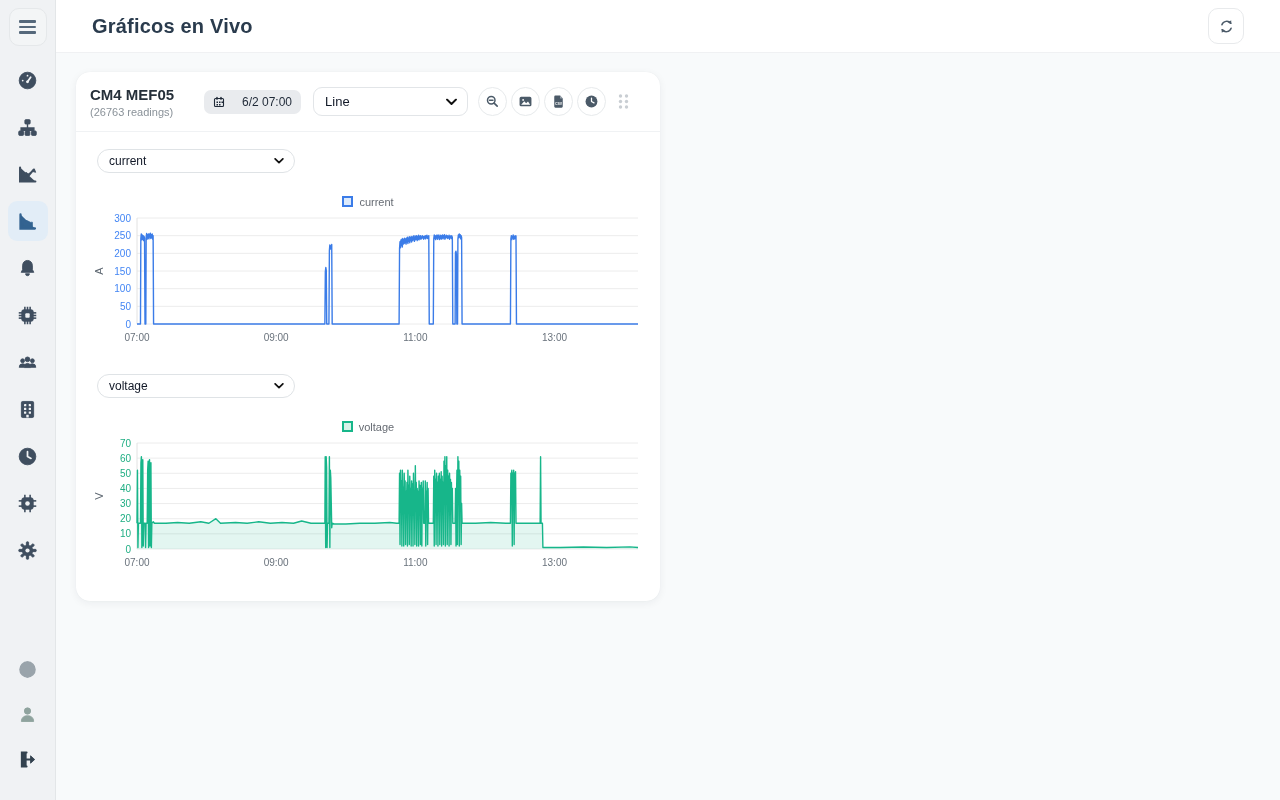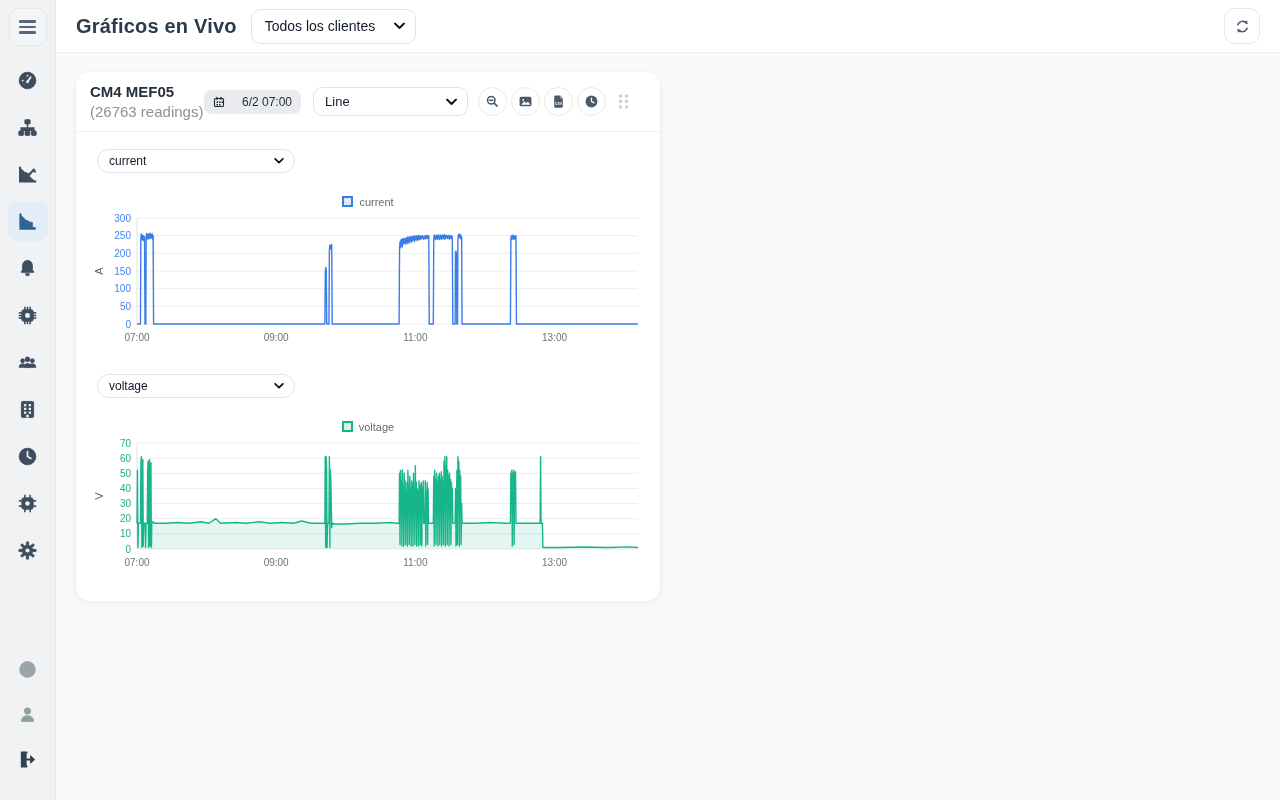--- a/index.html
+++ b/index.html
@@ -16,35 +16,35 @@
   .nav-item.active { background:#e2edf7; }
   .nav-item.active .ic { fill:#336391; stroke:#336391; }
   .side-bottom { margin-top:auto; margin-bottom:16px; display:flex; flex-direction:column; align-items:center; }
   .side-bottom .nav-item { margin-bottom:5px; }
   .nav-item.muted .ic { fill:#9aa4ab; stroke:#9aa4ab; }
   .nav-item.muted2 .ic { fill:#8fa39e; stroke:#8fa39e; }
   .nav-item.dark .ic { fill:#33424f; stroke:#33424f; }
 
   
   .main { margin-left:56px; }
-  .topbar { height:53px; background:#ffffff; border-bottom:1px solid #f0f1f3; display:flex; align-items:center; padding:0 20px; }
+  .topbar { height:53px; background:#ffffff; border-bottom:1px solid #f0f1f3; display:flex; align-items:center; padding:0 36px; }
   .page-title { font-size:20px; font-weight:bold; color:#2a3b4d; letter-spacing:0.2px; }
   .select-wrap { position:relative; display:inline-block; }
   .select-wrap select { appearance:none; -webkit-appearance:none; border:1px solid #e2e5e8; background:#fff; border-radius:10px; color:#111827; outline:none; cursor:pointer; }
   .select-wrap .chev { position:absolute; right:11px; top:50%; transform:translateY(-50%); pointer-events:none; }
   .client-select select { height:35px; width:165px; font-size:14px; padding:0 30px 0 13px; }
   .refresh-btn { margin-left:auto; width:36px; height:36px; border:1px solid #e8eaec; border-radius:10px; background:#fff; display:flex; align-items:center; justify-content:center; cursor:pointer; }
 
   
   .content { padding:19px 8px 0 20px; height:747px; background:#f8fafb; }
   .card { width:584px; background:#fff; border-radius:14px; box-shadow:0 2px 8px rgba(25,39,52,0.06), 0 0 1px rgba(25,39,52,0.08); }
   .card-header { height:60px; display:flex; align-items:center; padding:0 14px; border-bottom:1px solid #f0f2f4; }
   .card-titles { width:114px; }
   .card-title { font-size:15px; font-weight:bold; color:#26303a; }
-  .card-sub { font-size:15px; color:#8a9299; margin-top:3px; }
+  .card-sub { font-size:11px; color:#8a9299; margin-top:3px; }
   .date-badge { display:flex; align-items:center; gap:17px; background:#e9ebee; border-radius:7px; padding:5px 9px; font-size:12px; color:#1f2937; white-space:nowrap; cursor:pointer; }
   .type-select { margin-left:12px; }
   .type-select select { height:29px; width:155px; font-size:13px; padding:0 28px 0 11px; border-radius:9px; }
   .tool-btn { margin-left:4px; width:29px; height:29px; border-radius:50%; border:1px solid #e7eaec; background:#fff; display:flex; align-items:center; justify-content:center; cursor:pointer; }
   .tool-btn:first-of-type { margin-left:10px; }
   .tool-btn svg { width:15px; height:15px; }
   .drag-handle { margin-left:10px; cursor:grab; display:flex; align-items:center; }
 
   .card-body { padding:17px 14px 26px 14px; }
   .chart-block { }
@@ -214,26 +214,20 @@
           <line x1="9.5" y1="12" x2="16.5" y2="12" class="ic" stroke-width="2.2" stroke-linecap="round"></line>
           <path class="ic" d="M15.5 7.8 L20.2 12 L15.5 16.2 Z" stroke="none"></path>
         </svg>
     </div>
   </div>
 </nav>
 
 <div class="main">
   <header class="topbar">
     <h1 class="page-title">Gráficos en Vivo</h1>
-    <span class="select-wrap client-select" style="margin-left:14px;">
-      <select><option>Todos los clientes</option></select>
-      <svg class="chev" width="11" height="7" viewBox="0 0 11 7">
-          <path d="M1 1 L5.5 5.5 L10 1" fill="none" stroke="#111" stroke-width="1.9" stroke-linecap="round" stroke-linejoin="round"></path>
-        </svg>
-    </span>
     <button class="refresh-btn">
       <svg width="17" height="17" viewBox="0 0 24 24">
           <g fill="none" stroke="#4b5a68" stroke-width="2.1" stroke-linecap="round">
             <path d="M5.5 9.5 A7.2 7.2 0 0 1 18 7.5"></path>
             <path d="M18.5 14.5 A7.2 7.2 0 0 1 6 16.5"></path>
           </g>
           <path d="M18.6 3.2 L18.9 8.4 L14 6.6 Z" fill="#4b5a68"></path>
           <path d="M5.4 20.8 L5.1 15.6 L10 17.4 Z" fill="#4b5a68"></path>
         </svg>
     </button>

